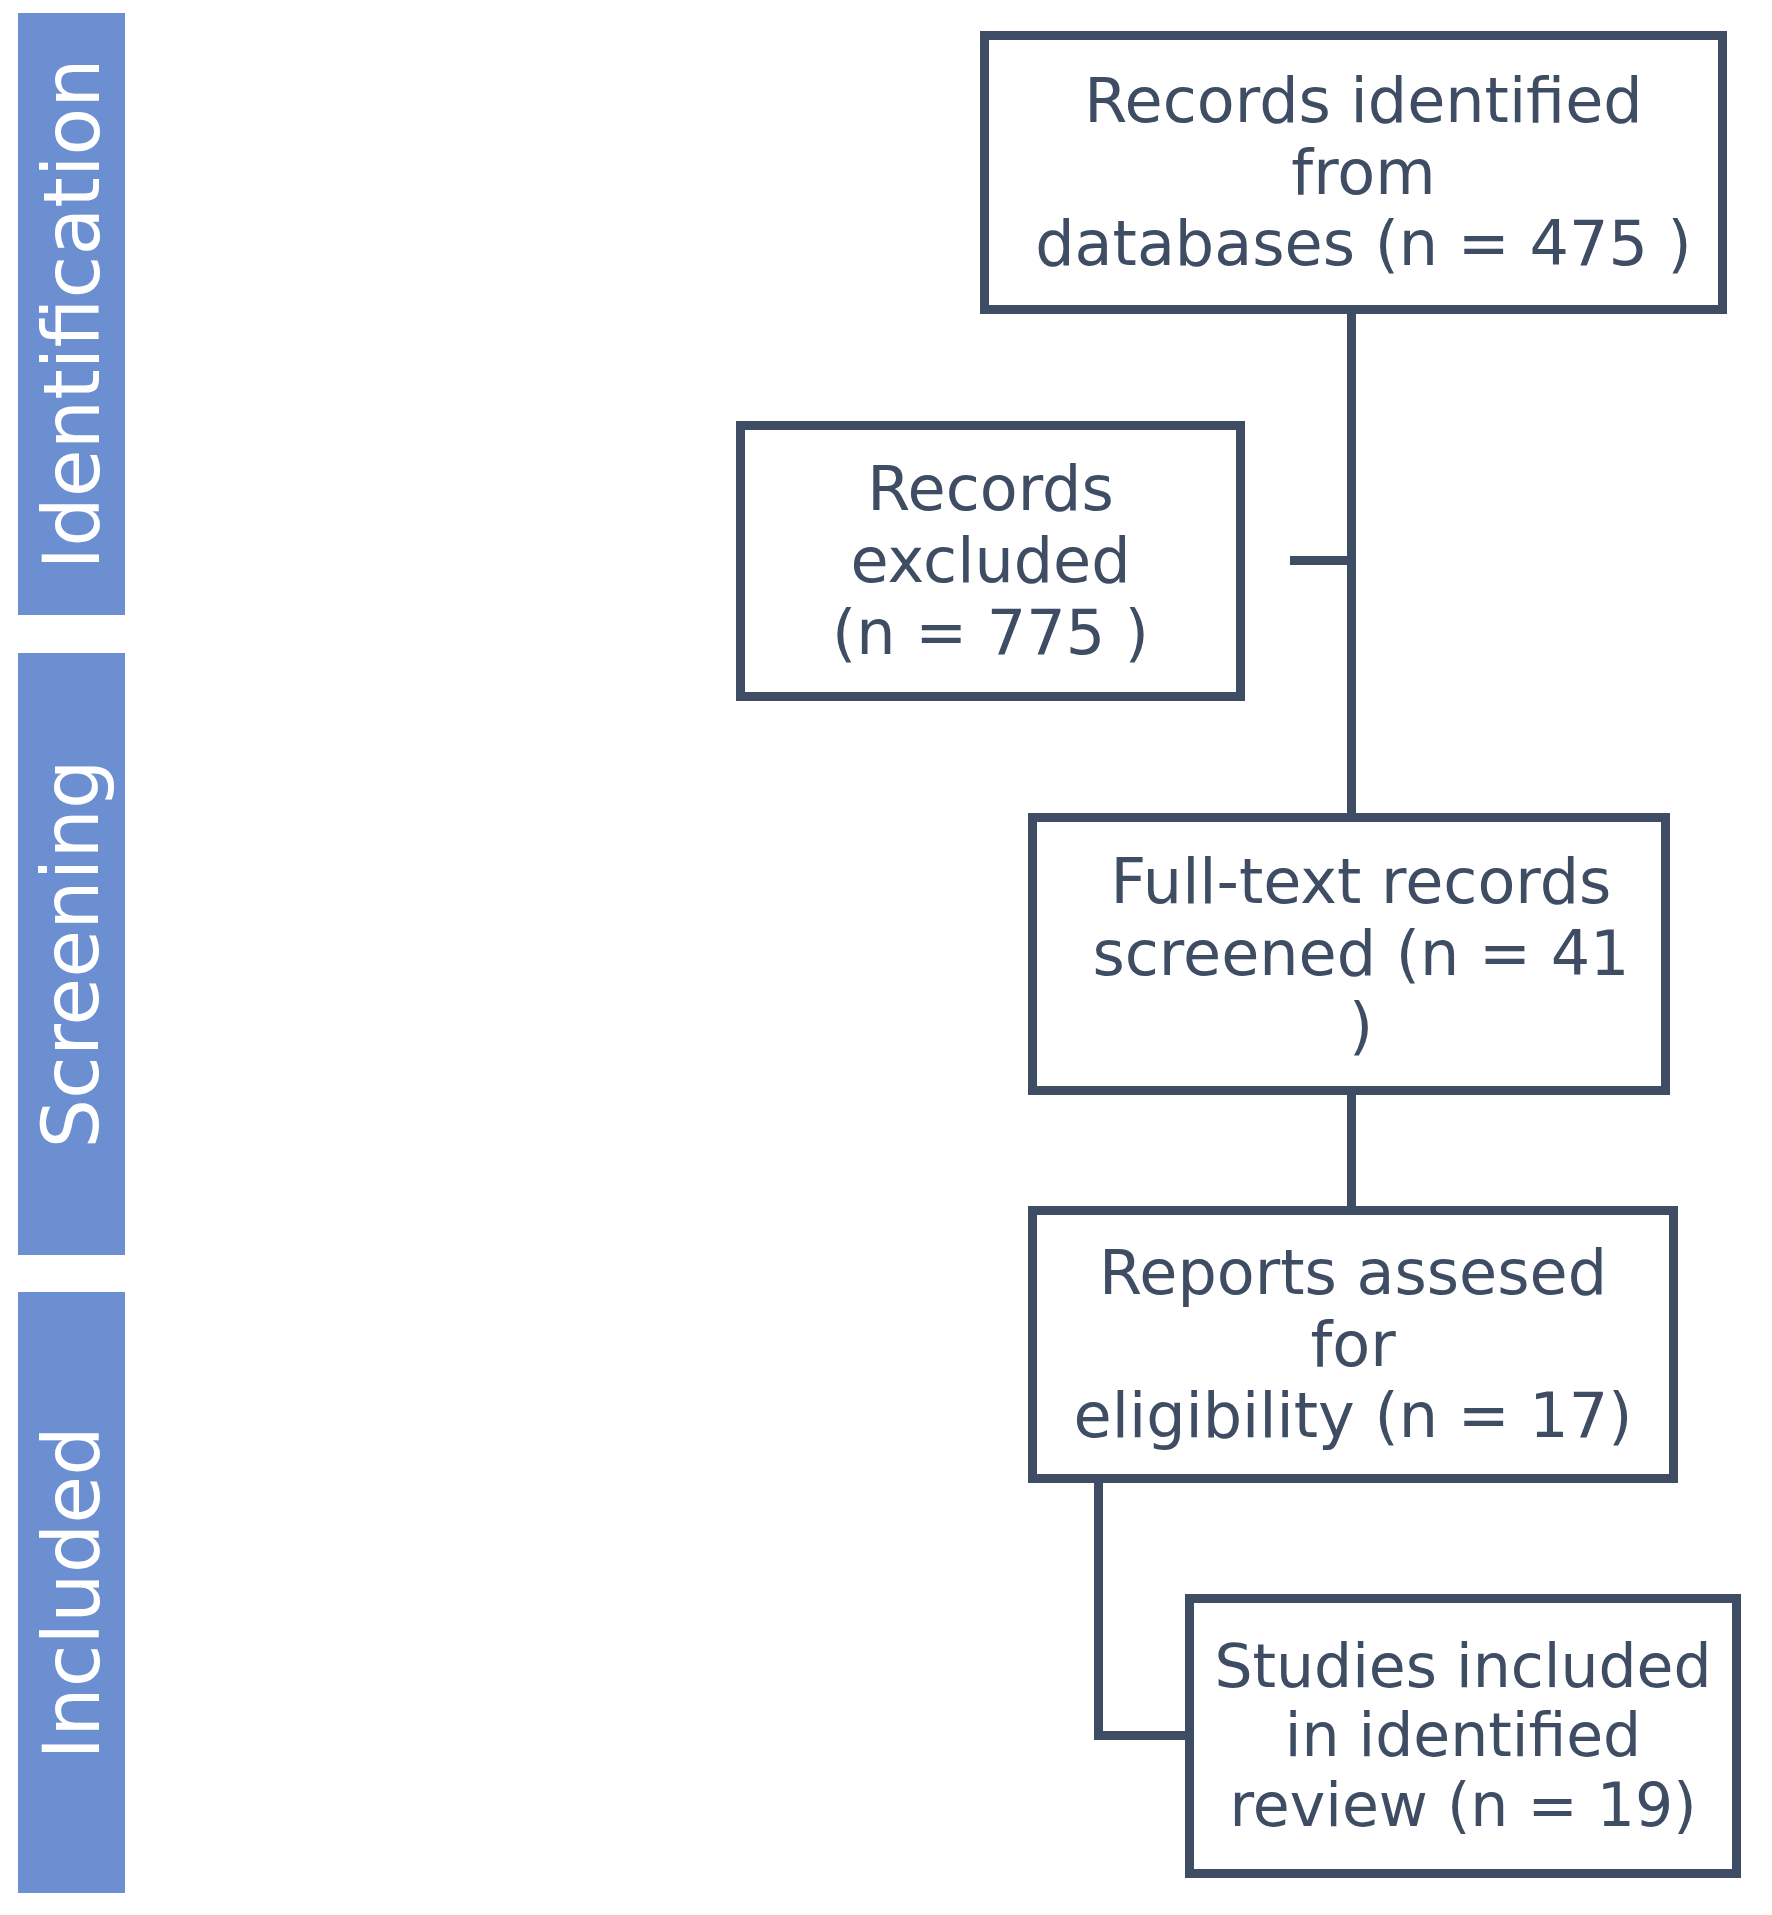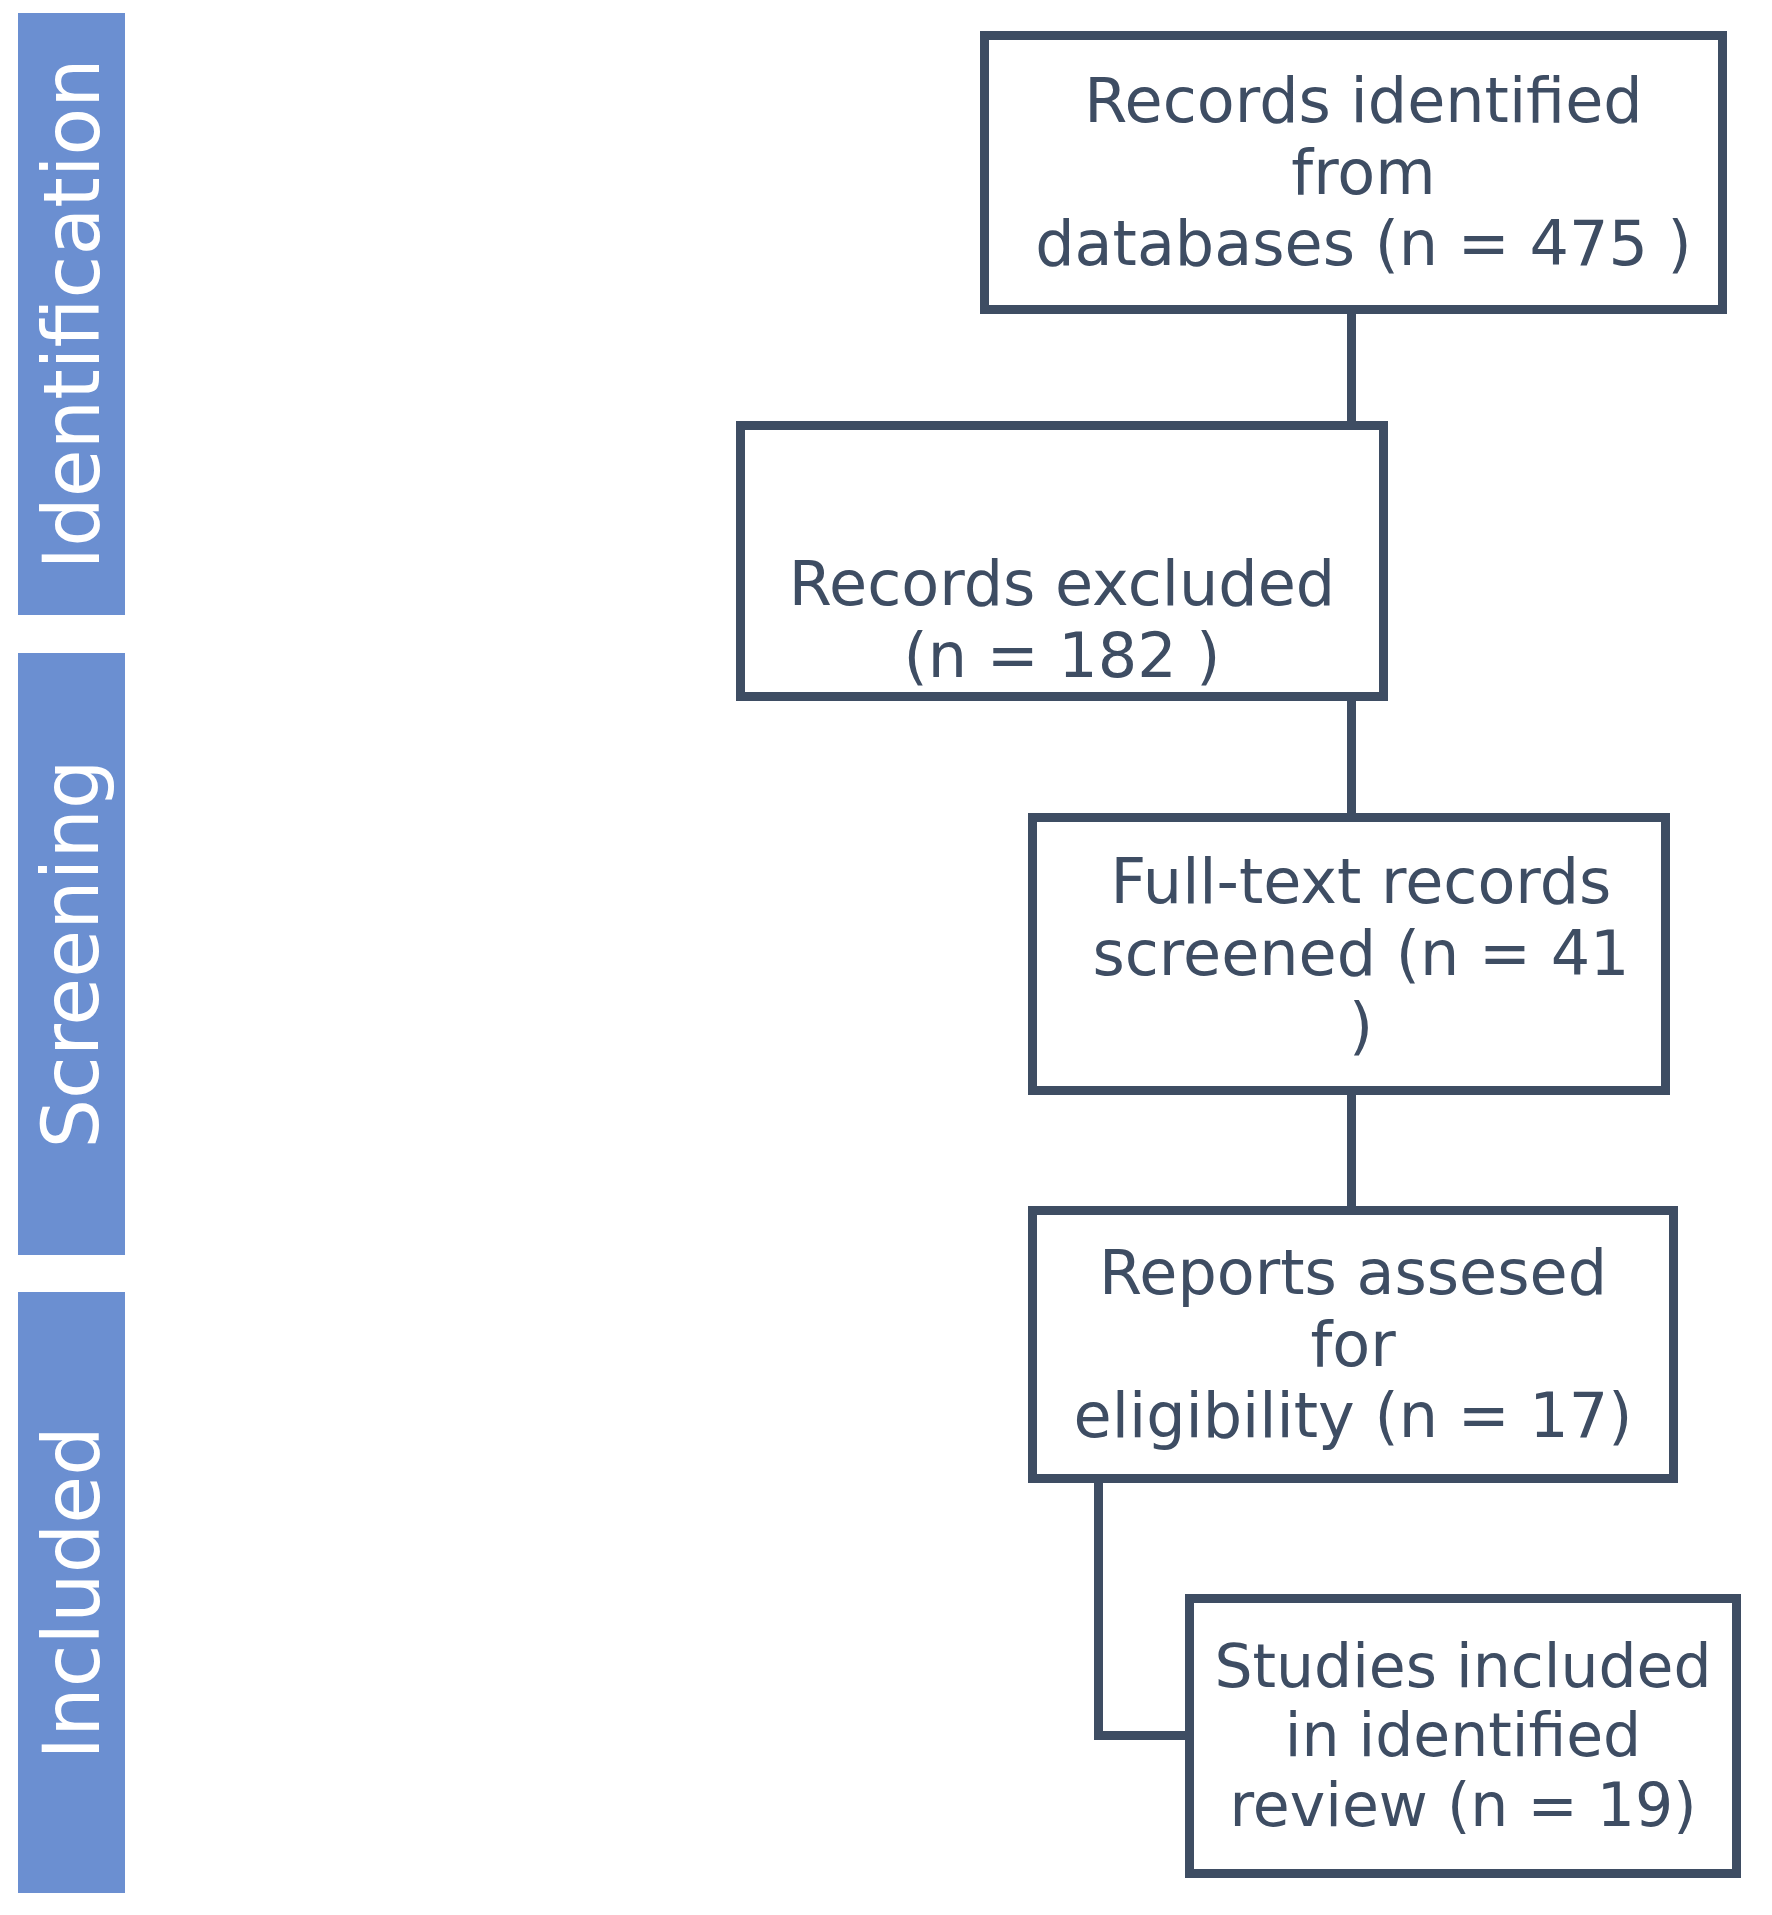--- a/index.html
+++ b/index.html
@@ -95,24 +95,24 @@
   <div class="connector" style="left:1094px; top:1478px; width:9px; height:262px;"></div>
   <div class="connector" style="left:1094px; top:1731px; width:100px; height:9px;"></div>
 
   <div class="flow-box" style="left:980px; top:31px; width:747px; height:283px;padding-left:20px;">
     <div class="flow-box-text">
       <span>Records identified from</span><br>
       <span>databases (n = 475 )</span>
     </div>
   </div>
 
-  <div class="flow-box" style="left:736px; top:421px; width:652px; height:280px;align-items:flex-end;">
+  <div class="flow-box" style="left:736px; top:421px; width:509px; height:280px;">
     <div class="flow-box-text">
       <span>Records excluded</span><br>
-      <span>(n = 182 )</span>
+      <span>(n = 775 )</span>
     </div>
   </div>
 
   <div class="flow-box" style="left:1028px; top:813px; width:642px; height:282px;padding-left:24px;">
     <div class="flow-box-text">
       <span>Full-text records</span><br>
       <span>screened (n = 41 )</span>
     </div>
   </div>
 

